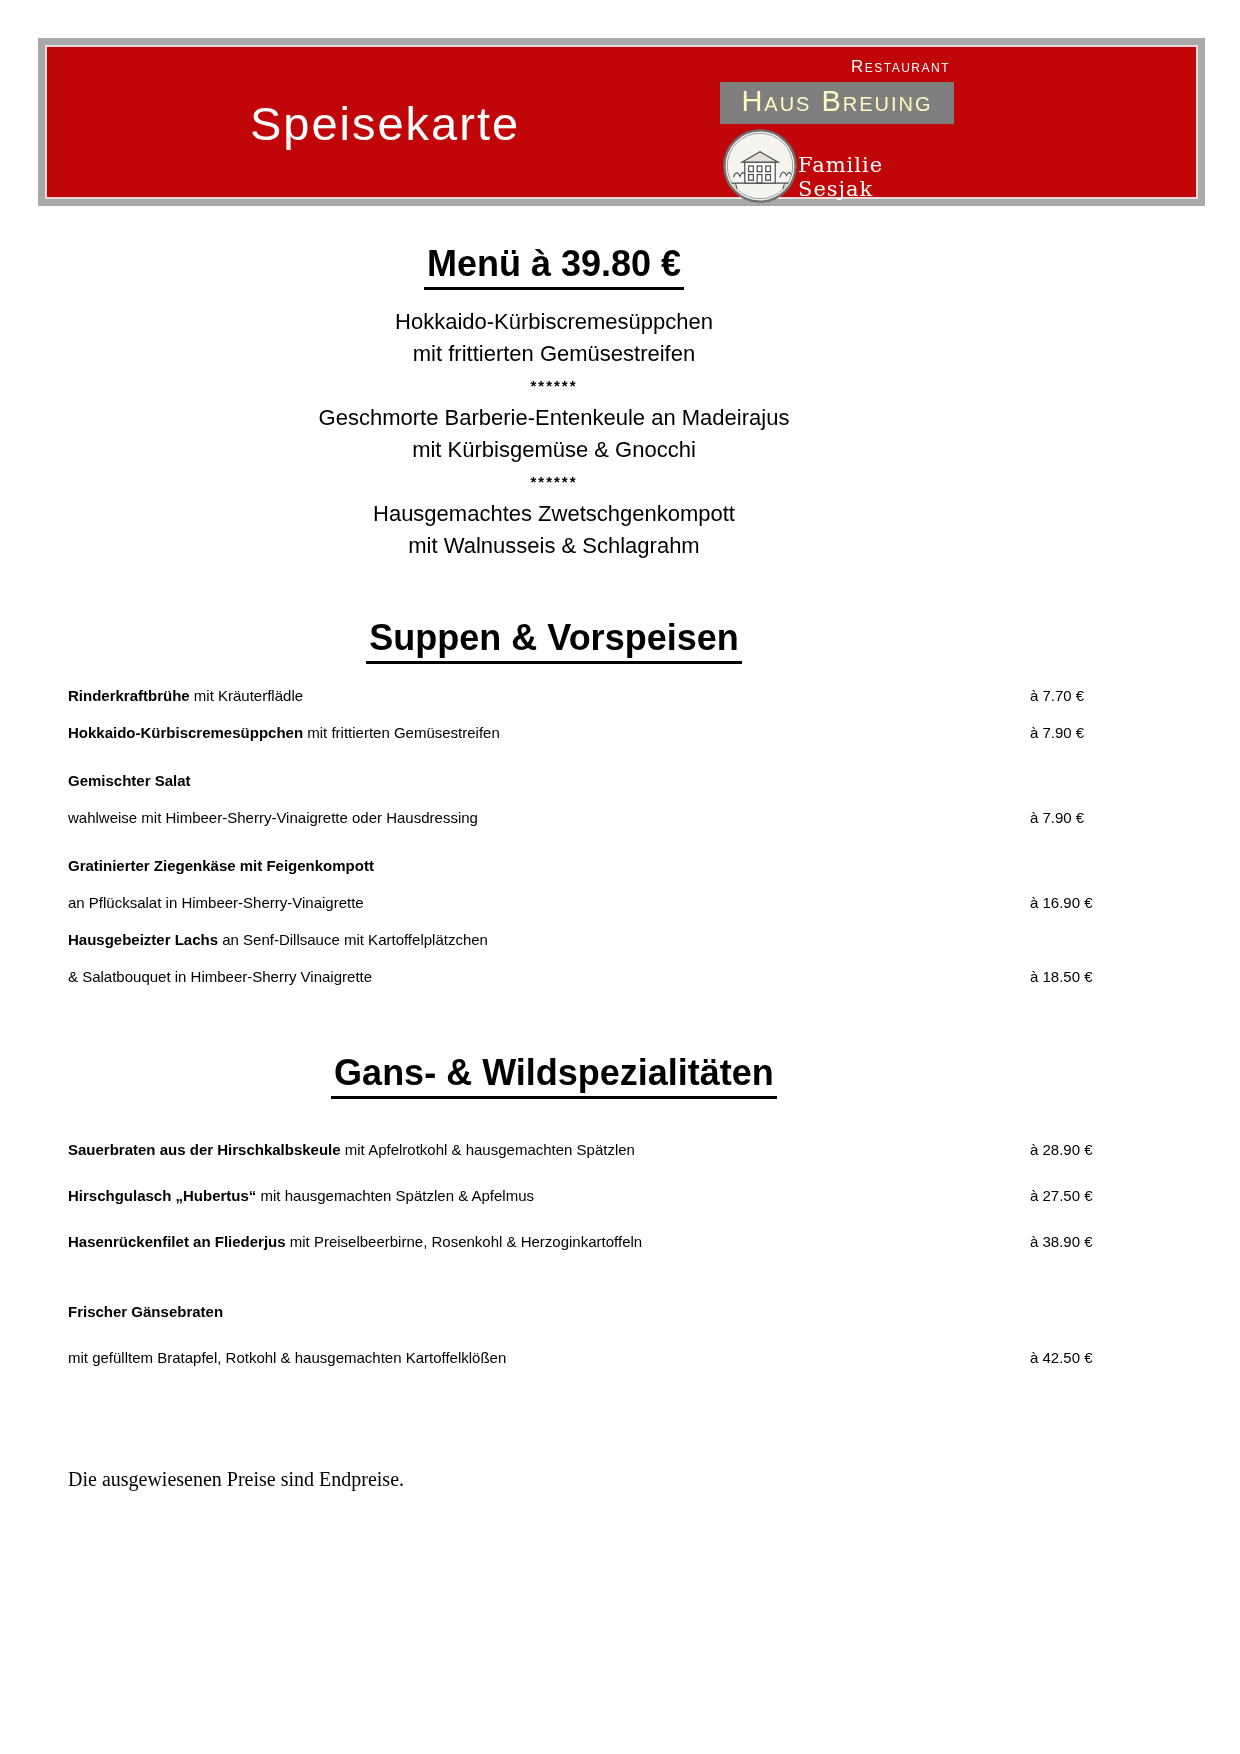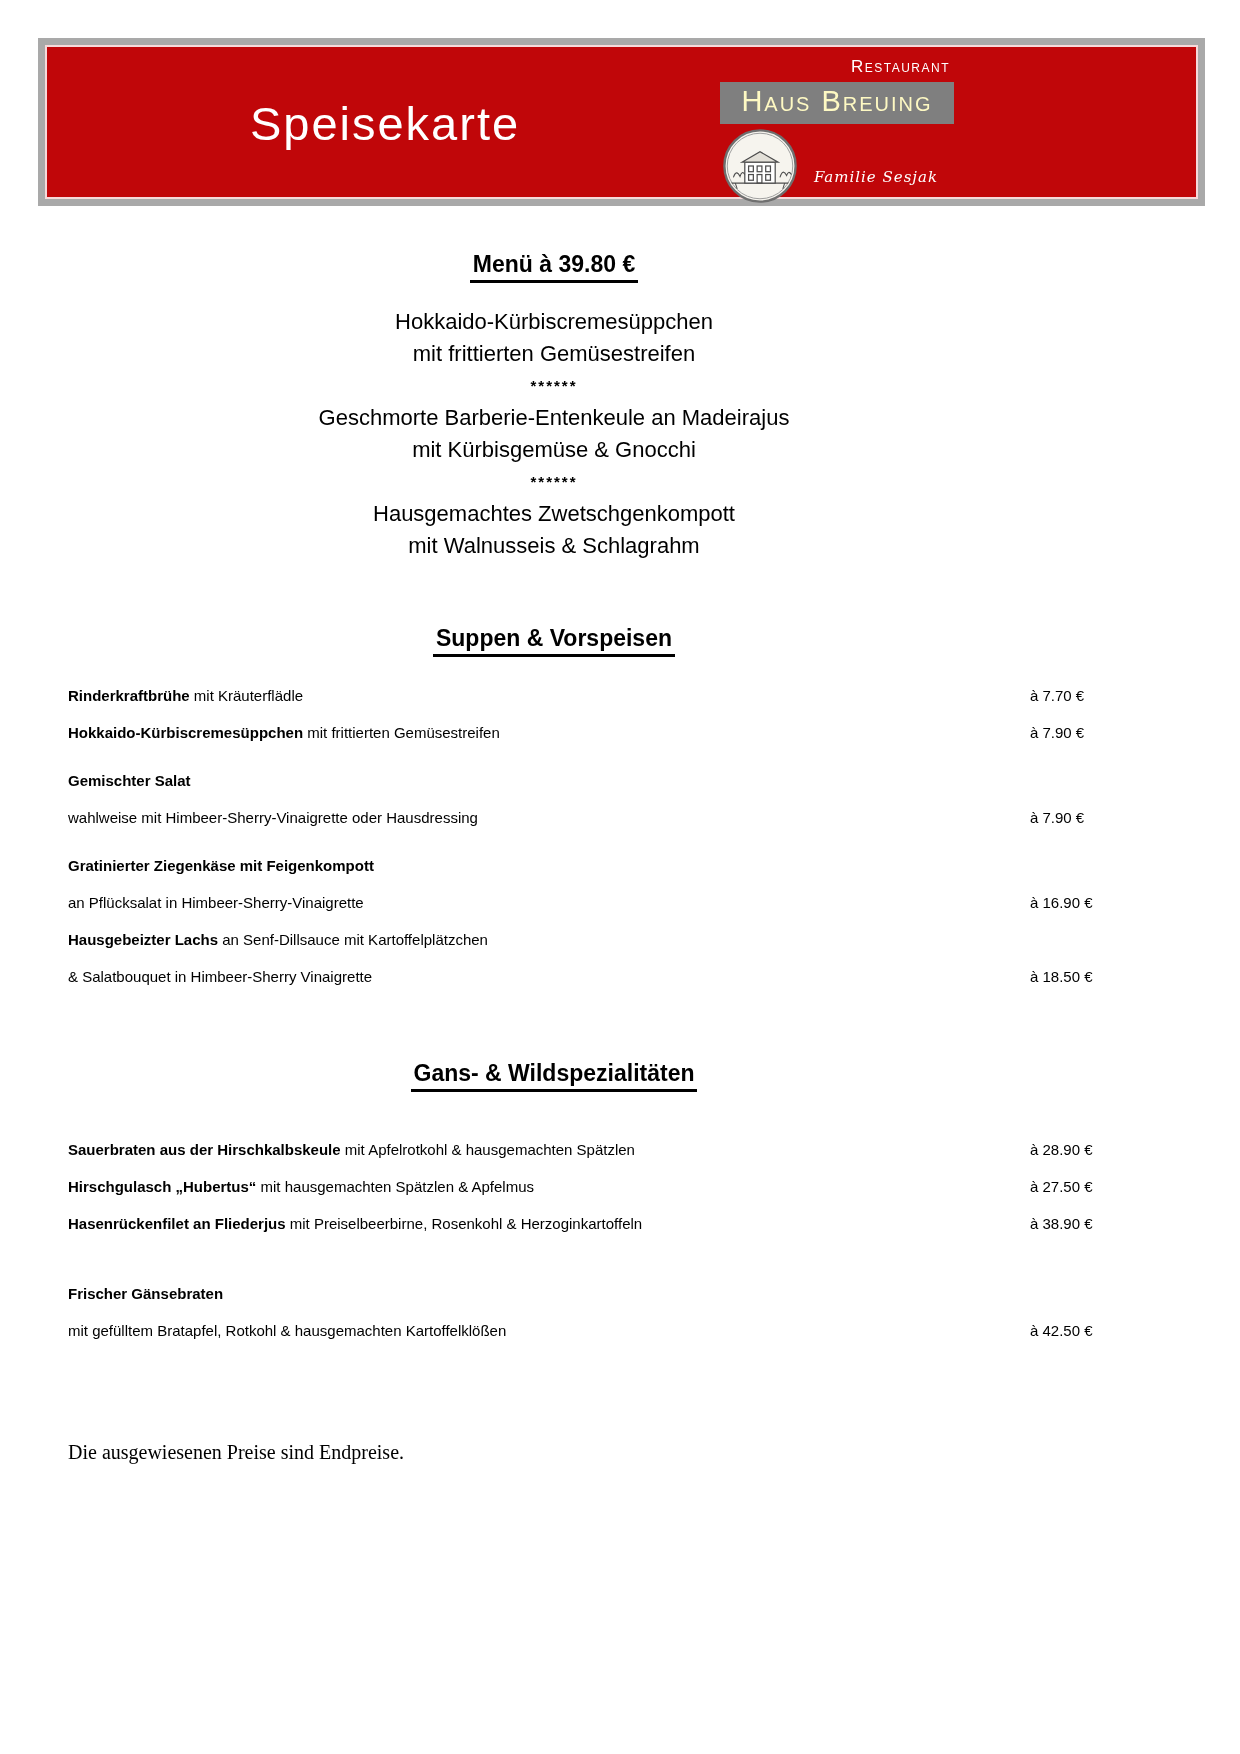--- a/index.html
+++ b/index.html
@@ -30,44 +30,44 @@
   }
   .brand-name {
     background:var(--name-box-gray, #7f7f7f); color:#fef9c3; text-align:center;
     font-variant:small-caps; font-size:29px; letter-spacing:2px;
     padding:3px 0 6px;
   }
   .brand-bottom { display:flex; margin-top:4px; }
   .logo { width:76px; height:76px; margin-left:2px; flex:0 0 auto; }
   .family {
     flex:1; display:flex; align-items:center; justify-content:center;
-    margin-top:22px; color:#fff; font-size:15px;
-    font-family:"DejaVu Serif", serif; font-style:italic; letter-spacing:1px;
+    margin-top:22px; color:#fff; font-size:21px;
+    font-family:"DejaVu Serif", serif; letter-spacing:1px;
   }
 
   
   .content { position:absolute; left:68px; top:206px; width:1074px; }
   .center-col { width:972px; text-align:center; }
-  .hd { margin:0; font-size:23px; font-weight:bold; line-height:44px; }
+  .hd { margin:0; font-size:36px; font-weight:bold; line-height:44px; }
   .u { border-bottom:3px solid #000; padding:0 3px 3px; }
 
   .fixed-menu .hd { margin:36px 0 20px; }
   .mline { font-size:22px; line-height:32px; }
   .mline.sep { font-size:15px; line-height:32px; letter-spacing:2px; font-weight:bold; }
 
   .sec-hd-soups { margin:54px 0 17px; }
   .sec-hd-wild  { margin:56px 0 36px; }
 
   .rows { width:1074px; }
   .row { display:flex; align-items:baseline; font-size:15px; line-height:37px; }
   .dish { flex:1; padding-right:8px; }
   .b { font-weight:bold; }
   .price { flex:0 0 112px; text-align:left; white-space:nowrap; }
   .row.gap { margin-top:11px; }
-  .rows-wild .row { }
+  .rows-wild .row { margin-top:9px; }
   .rows-wild .row:first-child { margin-top:0; }
   .rows-wild .row.gap { margin-top:33px; }
 
   .note {
     margin-top:92px; font-family:"Liberation Serif", serif; font-size:20px;
   }
 </style>
 </head>
 <body>
 

